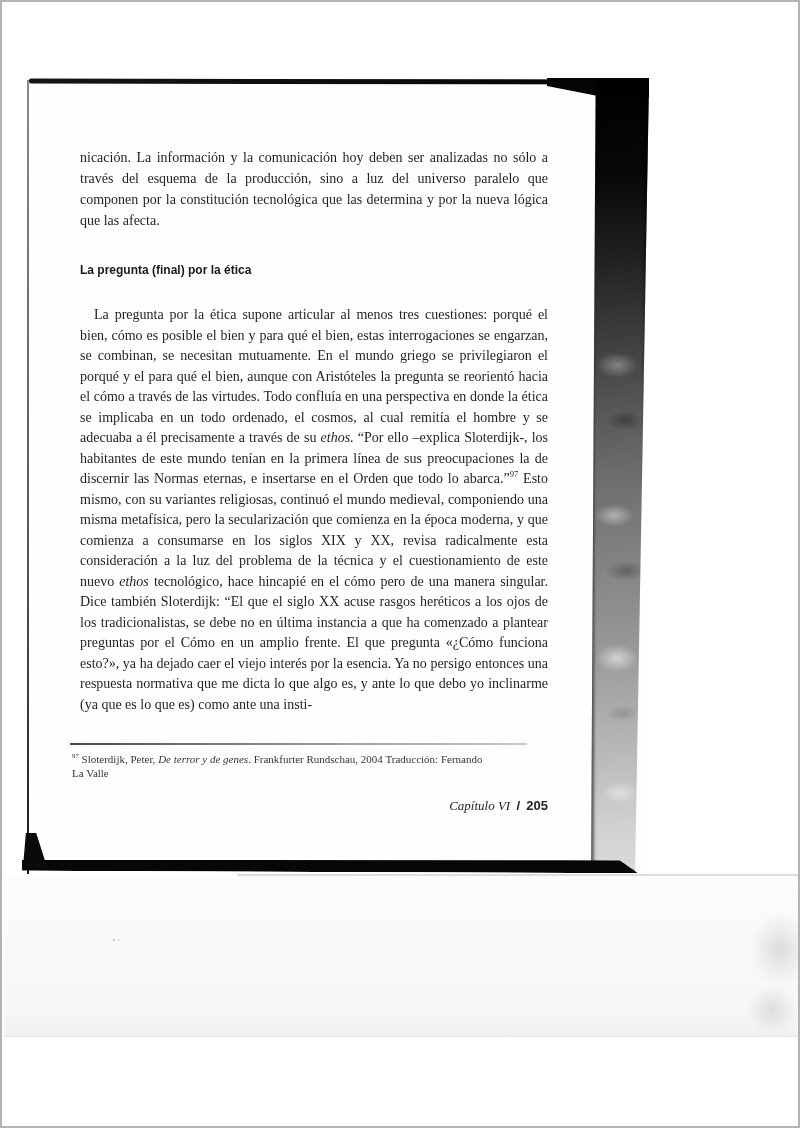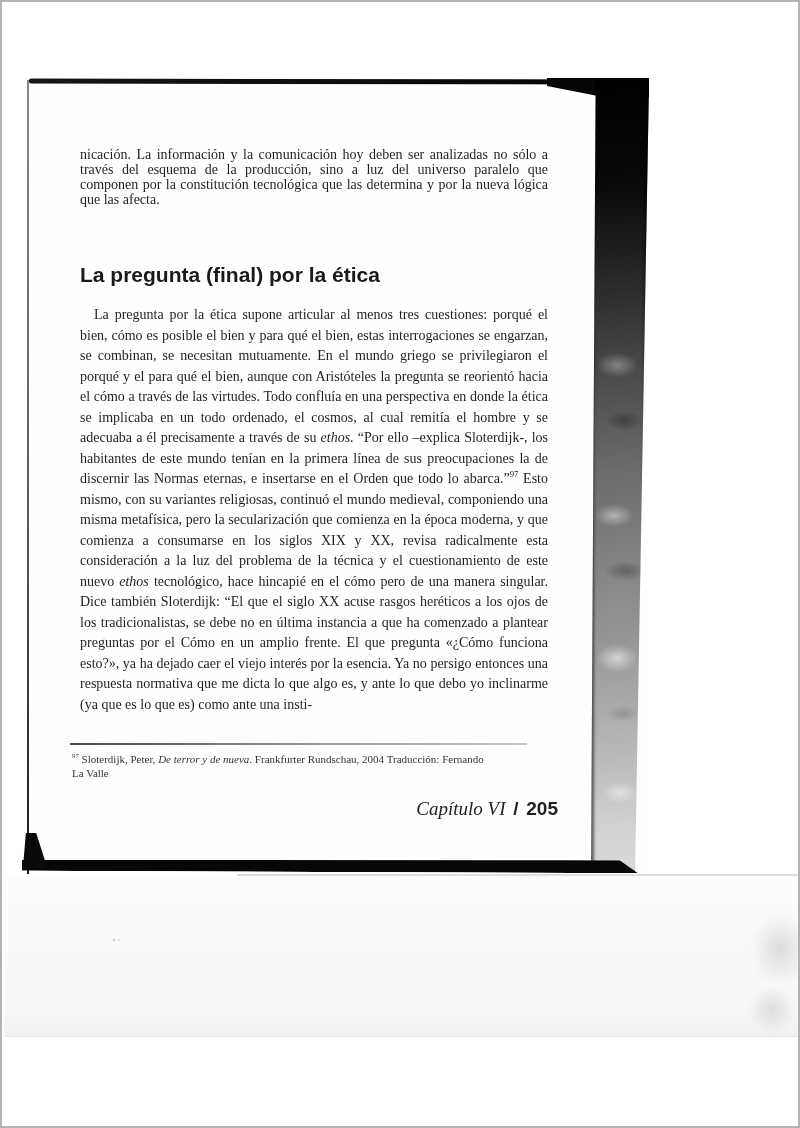--- a/index.html
+++ b/index.html
@@ -66,42 +66,42 @@
       radial-gradient(ellipse 45px 55px at 80% 35%, rgba(185,185,185,0.45), transparent 68%),
       radial-gradient(ellipse 40px 40px at 72% 78%, rgba(170,170,170,0.32), transparent 62%);
   }
   .speck { position:absolute; left:110px; top:936px; width:8px; height:4px;
     background:radial-gradient(circle 2px at 2px 2px, #bbb, transparent),
                radial-gradient(circle 1.5px at 7px 2px, #c5c5c5, transparent); }
   
   .page p, .page h2 { margin:0; }
   .body-text {
     position:absolute; left:53px; width:468px;
-    font-size:14px; line-height:15px; text-align:justify; color:#1f1f1f;
+    font-size:14px; line-height:21px; text-align:justify; color:#1f1f1f;
   }
   .para1 { top:67px; }
   .heading {
     position:absolute; left:53px; top:183px;
     font-family:"Liberation Sans", sans-serif; font-weight:bold;
-    font-size:21px; color:#1a1a1a;
+    font-size:12px; color:#1a1a1a;
   }
   .para2 { top:225px; text-indent:14px; line-height:20.5px; }
   .body-text i { }
   sup { font-size:62%; vertical-align:super; line-height:0;margin-top:28px; }
   .footnote-rule {
     position:absolute; left:43px; top:663px; width:457px; height:2px;
     background:linear-gradient(to right, #4a4a4a, #9a9a9a 55%, #c9c9c9);
   }
   .footnote {
     position:absolute; left:45px; top:672px; width:420px;
     font-size:11px; line-height:14px; color:#333;
   }
   .page-footer {
-    position:absolute; right:86px; top:718px; white-space:nowrap;
-    font-size:19px; color:#222;
+    position:absolute; right:96px; top:718px; white-space:nowrap;
+    font-size:13px; color:#222;
   }
   .page-footer .chap { font-style:italic; }
   .page-footer .sep { font-weight:bold; font-family:"Liberation Sans", sans-serif; padding:0 3px; }
   .page-footer .pnum { font-weight:bold; font-family:"Liberation Sans", sans-serif; }
 </style>
 </head>
 <body>
 
 <div class="frame">
 
@@ -109,21 +109,21 @@
     <div class="page-left-edge"></div>
 
     <p class="body-text para1">nicación. La información y la comunicación hoy deben ser analizadas no sólo a través del esquema de la producción, sino a luz del universo paralelo que componen por la constitución tecnológica que las determina y por la nueva lógica que las afecta.</p>
 
     <h2 class="heading">La pregunta (final) por la ética</h2>
 
     <p class="body-text para2"><span>La pregunta por la ética supone articular al menos tres cuestiones: porqué el bien, cómo es posible el bien y para qué el bien, estas interrogaciones se engarzan, se combinan, se necesitan mutuamente. En el mundo griego se privilegiaron el porqué y el para qué el bien, aunque con Aristóteles la pregunta se reorientó hacia el cómo a través de las virtudes. Todo confluía en una perspectiva en donde la ética se implicaba en un todo ordenado, el cosmos, al cual remitía el hombre y se adecuaba a él precisamente a través de su </span><i>ethos</i><span>. “Por ello –explica Sloterdijk-, los habitantes de este mundo tenían en la primera línea de sus preocupaciones la de discernir las Normas eternas, e insertarse en el Orden que todo lo abarca.”</span><sup>97</sup><span> Esto mismo, con su variantes religiosas, continuó el mundo medieval, componiendo una misma metafísica, pero la secularización que comienza en la época moderna, y que comienza a consumarse en los siglos XIX y XX, revisa radicalmente esta consideración a la luz del problema de la técnica y el cuestionamiento de este nuevo </span><i>ethos</i><span> tecnológico, hace hincapié en el cómo pero de una manera singular. Dice también Sloterdijk: “El que el siglo XX acuse rasgos heréticos a los ojos de los tradicionalistas, se debe no en última instancia a que ha comenzado a plantear preguntas por el Cómo en un amplio frente. El que pregunta «¿Cómo funciona esto?», ya ha dejado caer el viejo interés por la esencia. Ya no persigo entonces una respuesta normativa que me dicta lo que algo es, y ante lo que debo yo inclinarme (ya que es lo que es) como ante una insti-</span></p>
 
     <div class="footnote-rule"></div>
 
-    <p class="footnote"><sup>97</sup><span> Sloterdijk, Peter, </span><i>De terror y de nueva</i><span>. Frankfurter Rundschau, 2004 Traducción: Fernando La Valle</span></p>
+    <p class="footnote"><sup>97</sup><span> Sloterdijk, Peter, </span><i>De terror y de genes</i><span>. Frankfurter Rundschau, 2004 Traducción: Fernando La Valle</span></p>
 
     <div class="page-footer">
       <span class="chap">Capítulo VI</span>
       <span class="sep">/</span>
       <span class="pnum">205</span>
     </div>
   </div>
 
   <div class="edge-top"></div>
   <div class="edge-corner"></div>

